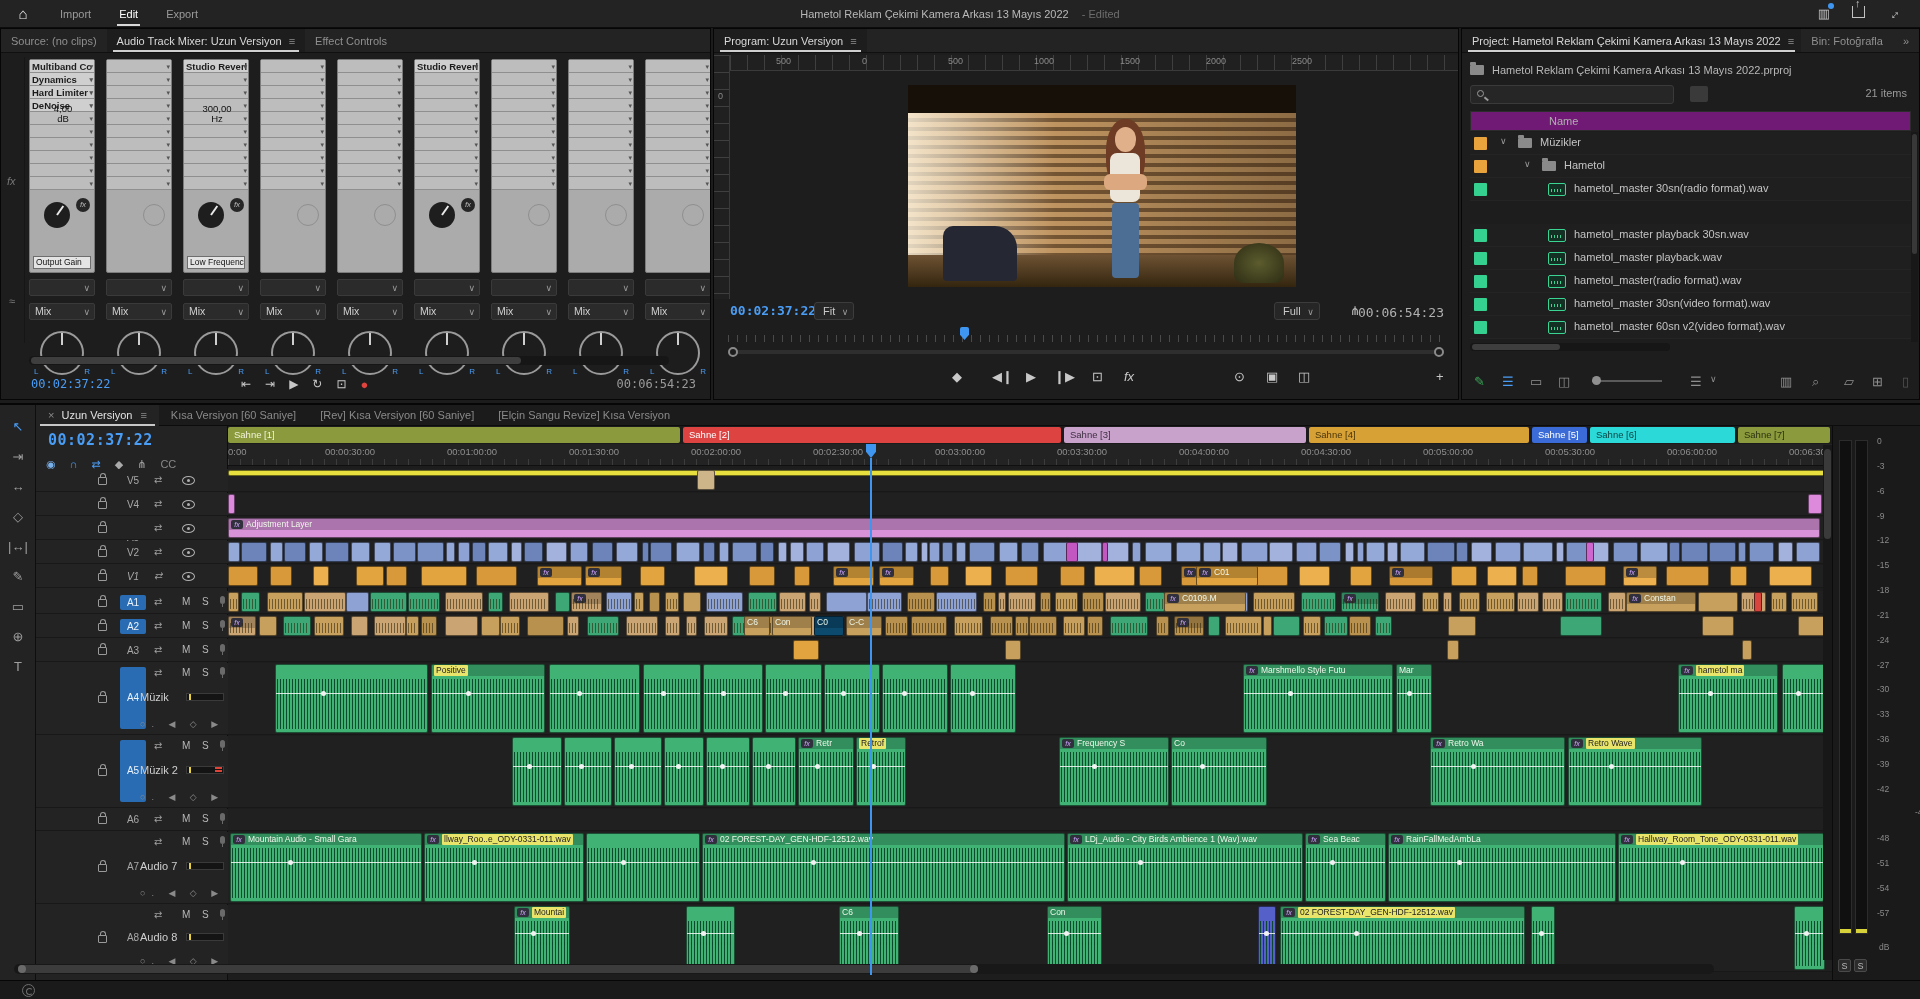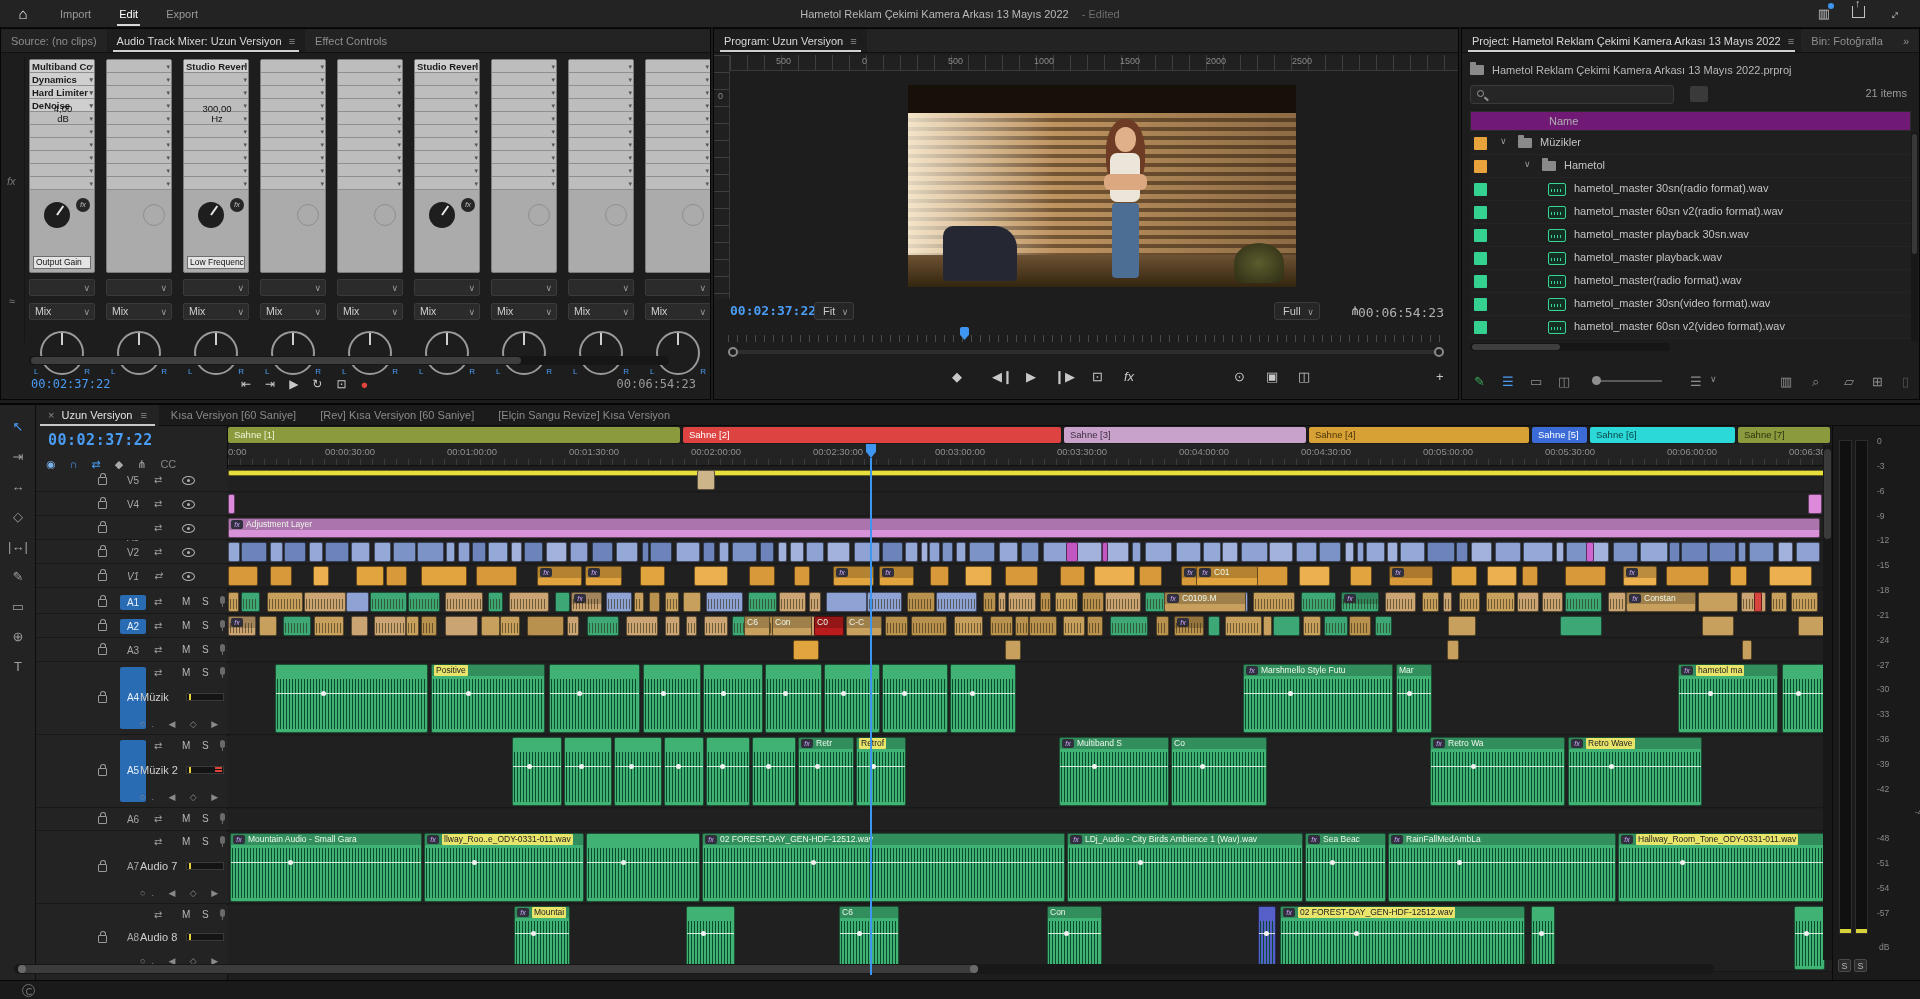--- a/index.html
+++ b/index.html
@@ -743,25 +743,20 @@
           <div class="sw" style="background: rgb(232, 163, 60);"></div>
           <div class="chev" style="left: 54px;">∨</div>
           <div class="foldericon" style="position: absolute; left: 72px; top: 6px;"></div>
           <div class="lbl" style="left: 94px;">Hametol</div>
         </div>
         <div class="prow" style="top: 46px;">
           <div class="sw" style="background: rgb(53, 209, 145);"></div>
           <div class="wavicon" style="left: 78px;"></div>
           <div class="lbl" style="left: 104px;">hametol_master 30sn(radio format).wav</div>
         </div>
-        <div class="prow" style="top: 69px;">
-          <div class="sw" style="background: rgb(53, 209, 145);"></div>
-          <div class="wavicon" style="left: 78px;"></div>
-          <div class="lbl" style="left: 104px;">hametol_master 60sn v2(radio format).wav</div>
-        </div>
         <div class="prow" style="top: 92px;">
           <div class="sw" style="background: rgb(53, 209, 145);"></div>
           <div class="wavicon" style="left: 78px;"></div>
           <div class="lbl" style="left: 104px;">hametol_master playback 30sn.wav</div>
         </div>
         <div class="prow" style="top: 115px;">
           <div class="sw" style="background: rgb(53, 209, 145);"></div>
           <div class="wavicon" style="left: 78px;"></div>
           <div class="lbl" style="left: 104px;">hametol_master playback.wav</div>
         </div>
@@ -1430,21 +1425,21 @@
             <div class="clip" style="left: 516px; width: 26px; background: rgb(199, 160, 94); top: 1px; height: 20px;">
               <div class="hdr">
                 <span>C6</span>
               </div>
             </div>
             <div class="clip" style="left: 544px; width: 40px; background: rgb(199, 160, 94); top: 1px; height: 20px;">
               <div class="hdr">
                 <span>Con</span>
               </div>
             </div>
-            <div class="clip" style="left: 586px; width: 30px; background: #b91c1c; top: 1px; height: 20px;">
+            <div class="clip" style="left: 586px; width: 30px; background: #0c4a6e; top: 1px; height: 20px;">
               <div class="hdr">
                 <span>C0</span>
               </div>
             </div>
             <div class="clip" style="left: 618px; width: 36px; background: rgb(199, 160, 94); top: 1px; height: 20px;">
               <div class="hdr">
                 <span>C-C</span>
               </div>
             </div>
             <div class="clip" style="left: 1220px; width: 28px; background: rgb(199, 160, 94); top: 1px; height: 20px;"></div>
@@ -1583,21 +1578,21 @@
               <div class="hdr">
                 <span class="tag">Retrof</span>
               </div>
               <div class="wband b1"></div>
               <div class="wband b2"></div>
               <div class="rubber"></div>
             </div>
             <div class="clip" style="left: 831px; width: 110px; background: rgb(63, 178, 116); top: 1px; height: 69px;">
               <div class="hdr">
                 <div class="fxb">fx</div>
-                <span>Multiband S</span>
+                <span>Frequency S</span>
               </div>
               <div class="wband b1"></div>
               <div class="wband b2"></div>
               <div class="rubber"></div>
             </div>
             <div class="clip" style="left: 943px; width: 96px; background: rgb(63, 178, 116); top: 1px; height: 69px;">
               <div class="hdr">
                 <span>Co</span>
               </div>
               <div class="wband b1"></div>

